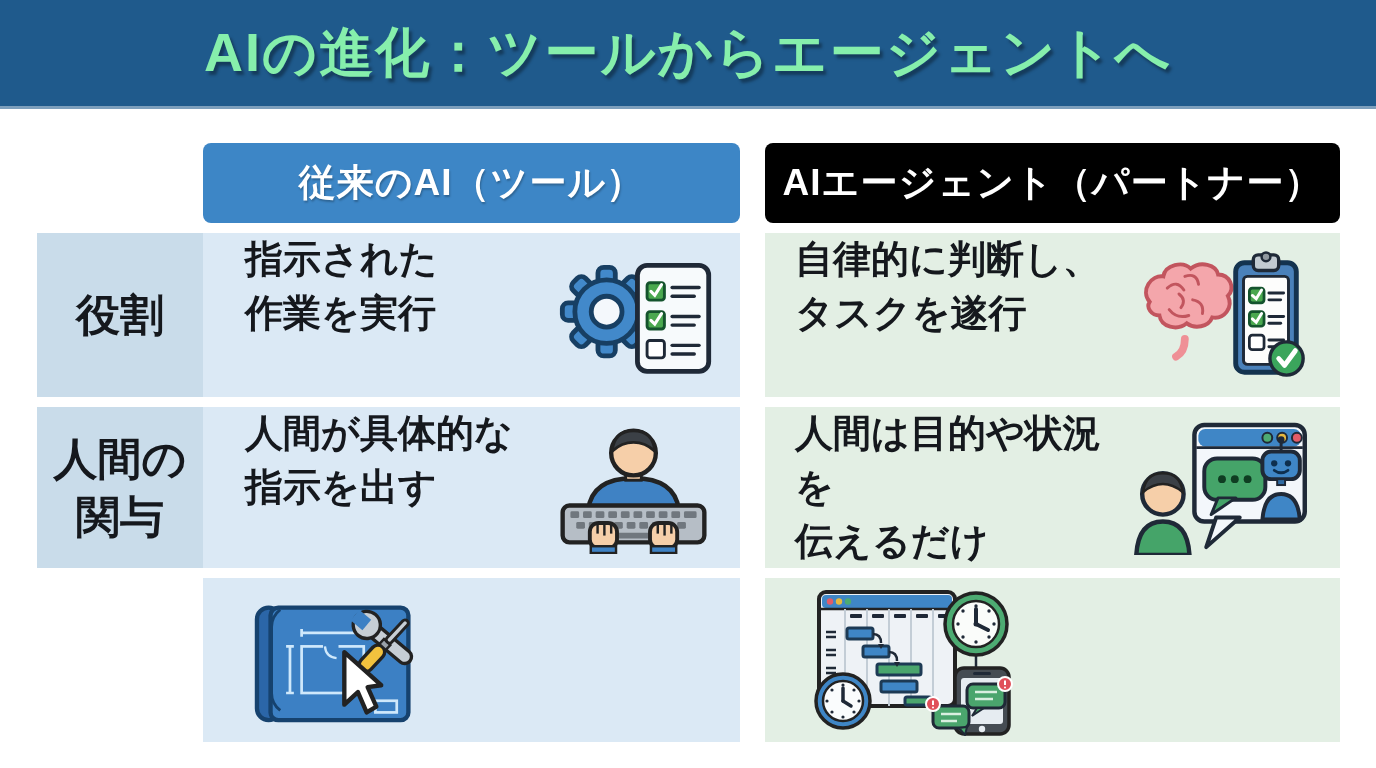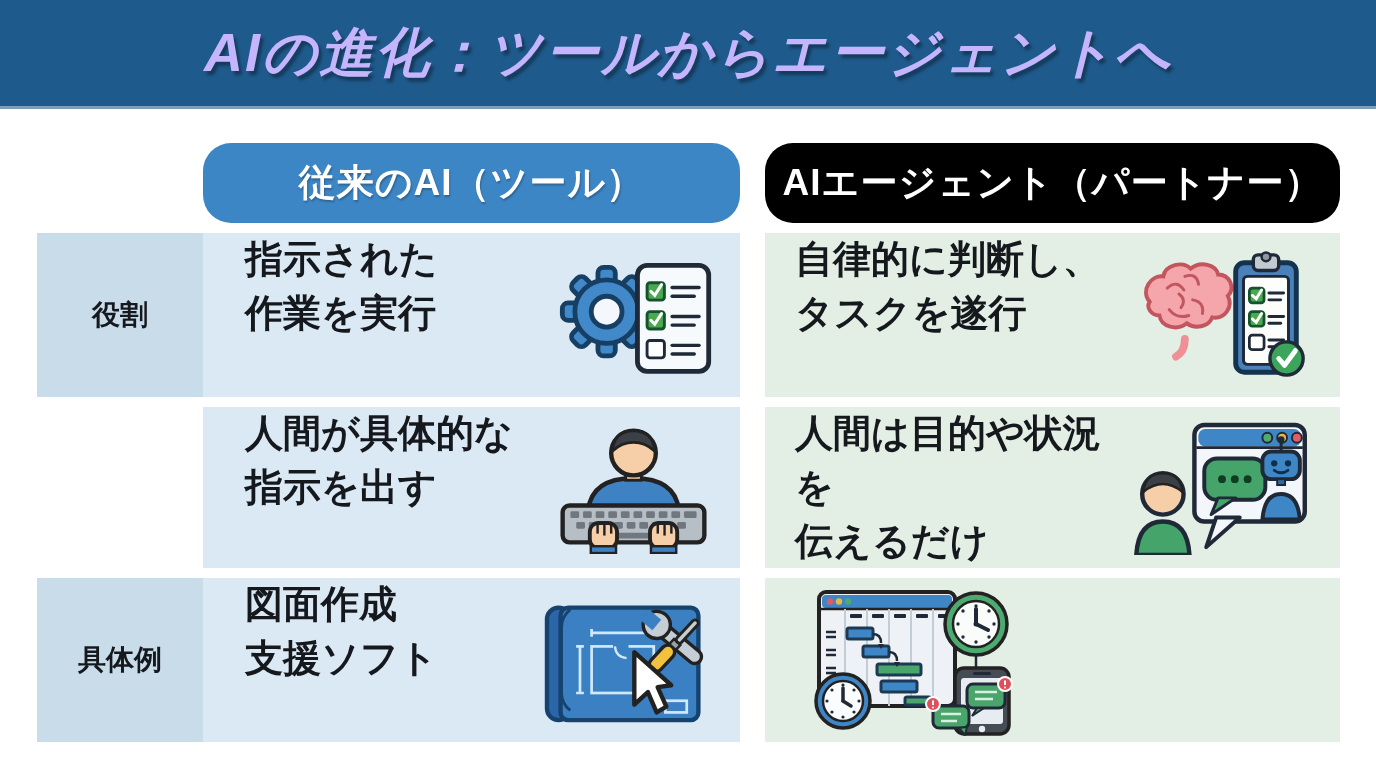--- a/index.html
+++ b/index.html
@@ -6,41 +6,41 @@
   body{
     width:1376px;height:768px;overflow:hidden;background:#ffffff;
     font-family:"Liberation Sans","DejaVu Sans",sans-serif;
     color:#15181d;-webkit-font-smoothing:antialiased;
   }
   .title-bar{
     height:106px;background:#1f5a8c;border-bottom:3px solid #7d9fbc;
     display:flex;align-items:center;justify-content:center;
   }
   .page-title{
-    color:#c4b5fd;font-size:54px;font-weight:bold;letter-spacing:2px;
-    text-shadow:3px 4px 3px rgba(0,0,0,.35);margin:0;font-style:italic;
+    color:#86efac;font-size:54px;font-weight:bold;letter-spacing:2px;
+    text-shadow:3px 4px 3px rgba(0,0,0,.35);margin:0;
   }
   .grid{
     display:grid;
     grid-template-columns:166px 537px 25px 575px;
     grid-template-rows:80px 164px 161px 164px;
     row-gap:10px;
     margin:34px 36px 0 37px;
   }
   .pill{
-    border-radius:28px;display:flex;align-items:center;justify-content:center;
+    border-radius:8px;display:flex;align-items:center;justify-content:center;
     color:#fff;font-size:37px;font-weight:bold;letter-spacing:1px;
     text-shadow:1px 2px 2px rgba(0,0,0,.25);
   }
   .pill-blue{grid-column:2/3;grid-row:1;background:#3d86c6;}
   .pill-green{grid-column:4/5;grid-row:1;background:#000000;}
   .label-cell{
     grid-column:1/2;background:#c9dcea;
     display:flex;align-items:center;justify-content:center;
-    font-size:28px;font-weight:bold;text-align:center;white-space:pre-line;line-height:1.3;
+    font-size:44px;font-weight:bold;text-align:center;white-space:pre-line;line-height:1.3;
   }
   .cell{
     display:flex;
     font-size:38px;font-weight:bold;line-height:1.42;
   }
   .cell-tool{grid-column:2/3;background:#dbe9f5;padding:0 24px 0 42px;}
   .cell-agent{grid-column:4/5;background:#e3efe4;padding:0 28px 0 30px;}
   .row2{grid-row:2;} .row3{grid-row:3;} .row4{grid-row:4;}
   .cell-text{flex:1 1 auto;white-space:pre-line;}
   .icon{flex:0 0 auto;margin-left:6px;display:flex;align-items:center;}
@@ -125,20 +125,22 @@
             <line x1="138" y1="76" x2="150" y2="76"></line>
           <line x1="138" y1="93" x2="153" y2="93"></line>
             <line x1="138" y1="100" x2="150" y2="100"></line>
         </g>
         <circle cx="156" cy="112" r="17" fill="#3ba55c" stroke="#1f2937" stroke-width="3.5"></circle>
         <polyline points="148,112 154,119 165,104" fill="none" stroke="#fff" stroke-width="5" stroke-linecap="round" stroke-linejoin="round"></polyline>
       </svg>
     </span>
   </div>
 
+  <div class="label-cell row3">人間の
+関与</div>
 
   <div class="cell cell-agent row3">
     <span class="cell-text">人間は目的や状況を
 伝えるだけ</span>
     <span class="icon">
       <svg width="180" height="134" viewBox="0 0 180 136">
         <rect x="62" y="4" width="112" height="98" rx="10" fill="#f3f7fb" stroke="#1f2937" stroke-width="4.5"></rect>
         <polygon points="84,98 108,98 74,128" fill="#f3f7fb" stroke="#1f2937" stroke-width="4" stroke-linejoin="round"></polygon>
         <rect x="66" y="8" width="104" height="18" rx="7" fill="#3f86c6"></rect>
         <line x1="64" y1="27" x2="172" y2="27" stroke="#1f2937" stroke-width="3"></line>
@@ -206,25 +208,22 @@
           <rect x="102" y="104" width="28" height="26" rx="9" fill="#f6cfa9" stroke="#222" stroke-width="4"></rect>
           <line x1="110" y1="104" x2="110" y2="115" stroke="#222" stroke-width="2.5"></line>
           <line x1="117" y1="104" x2="117" y2="117" stroke="#222" stroke-width="2.5"></line>
           <line x1="124" y1="104" x2="124" y2="115" stroke="#222" stroke-width="2.5"></line>
           <rect x="103" y="128" width="26" height="7" fill="#3f82c4" stroke="#222" stroke-width="2.5"></rect>
         </g>
       </svg>
     </span>
   </div>
 
-  <div class="label-cell row4">具体例</div>
 
   <div class="cell cell-tool row4">
-    <span class="cell-text">図面作成
-支援ソフト</span>
     <span class="icon">
       <svg width="175" height="132" viewBox="0 0 180 136">
         <rect x="6" y="14" width="24" height="116" rx="12" fill="#2b66a8" stroke="#16426e" stroke-width="4.5"></rect>
         <rect x="20" y="14" width="142" height="116" rx="8" fill="#3c80c4" stroke="#16426e" stroke-width="4.5"></rect>
         <path d="M30,16 q-9,7 -9,18 v68 q0,11 9,18" fill="none" stroke="#16426e" stroke-width="3"></path>
         <g fill="none" stroke="#cfe8fb" stroke-width="2.8">
           <rect x="52" y="54" width="64" height="48"></rect>
           <path d="M52,40 H116 M52,36 v8 M116,36 v8"></path>
           <path d="M40,54 V102 M36,54 h8 M36,102 h8"></path>
           <rect x="128" y="110" width="22" height="12"></rect>

